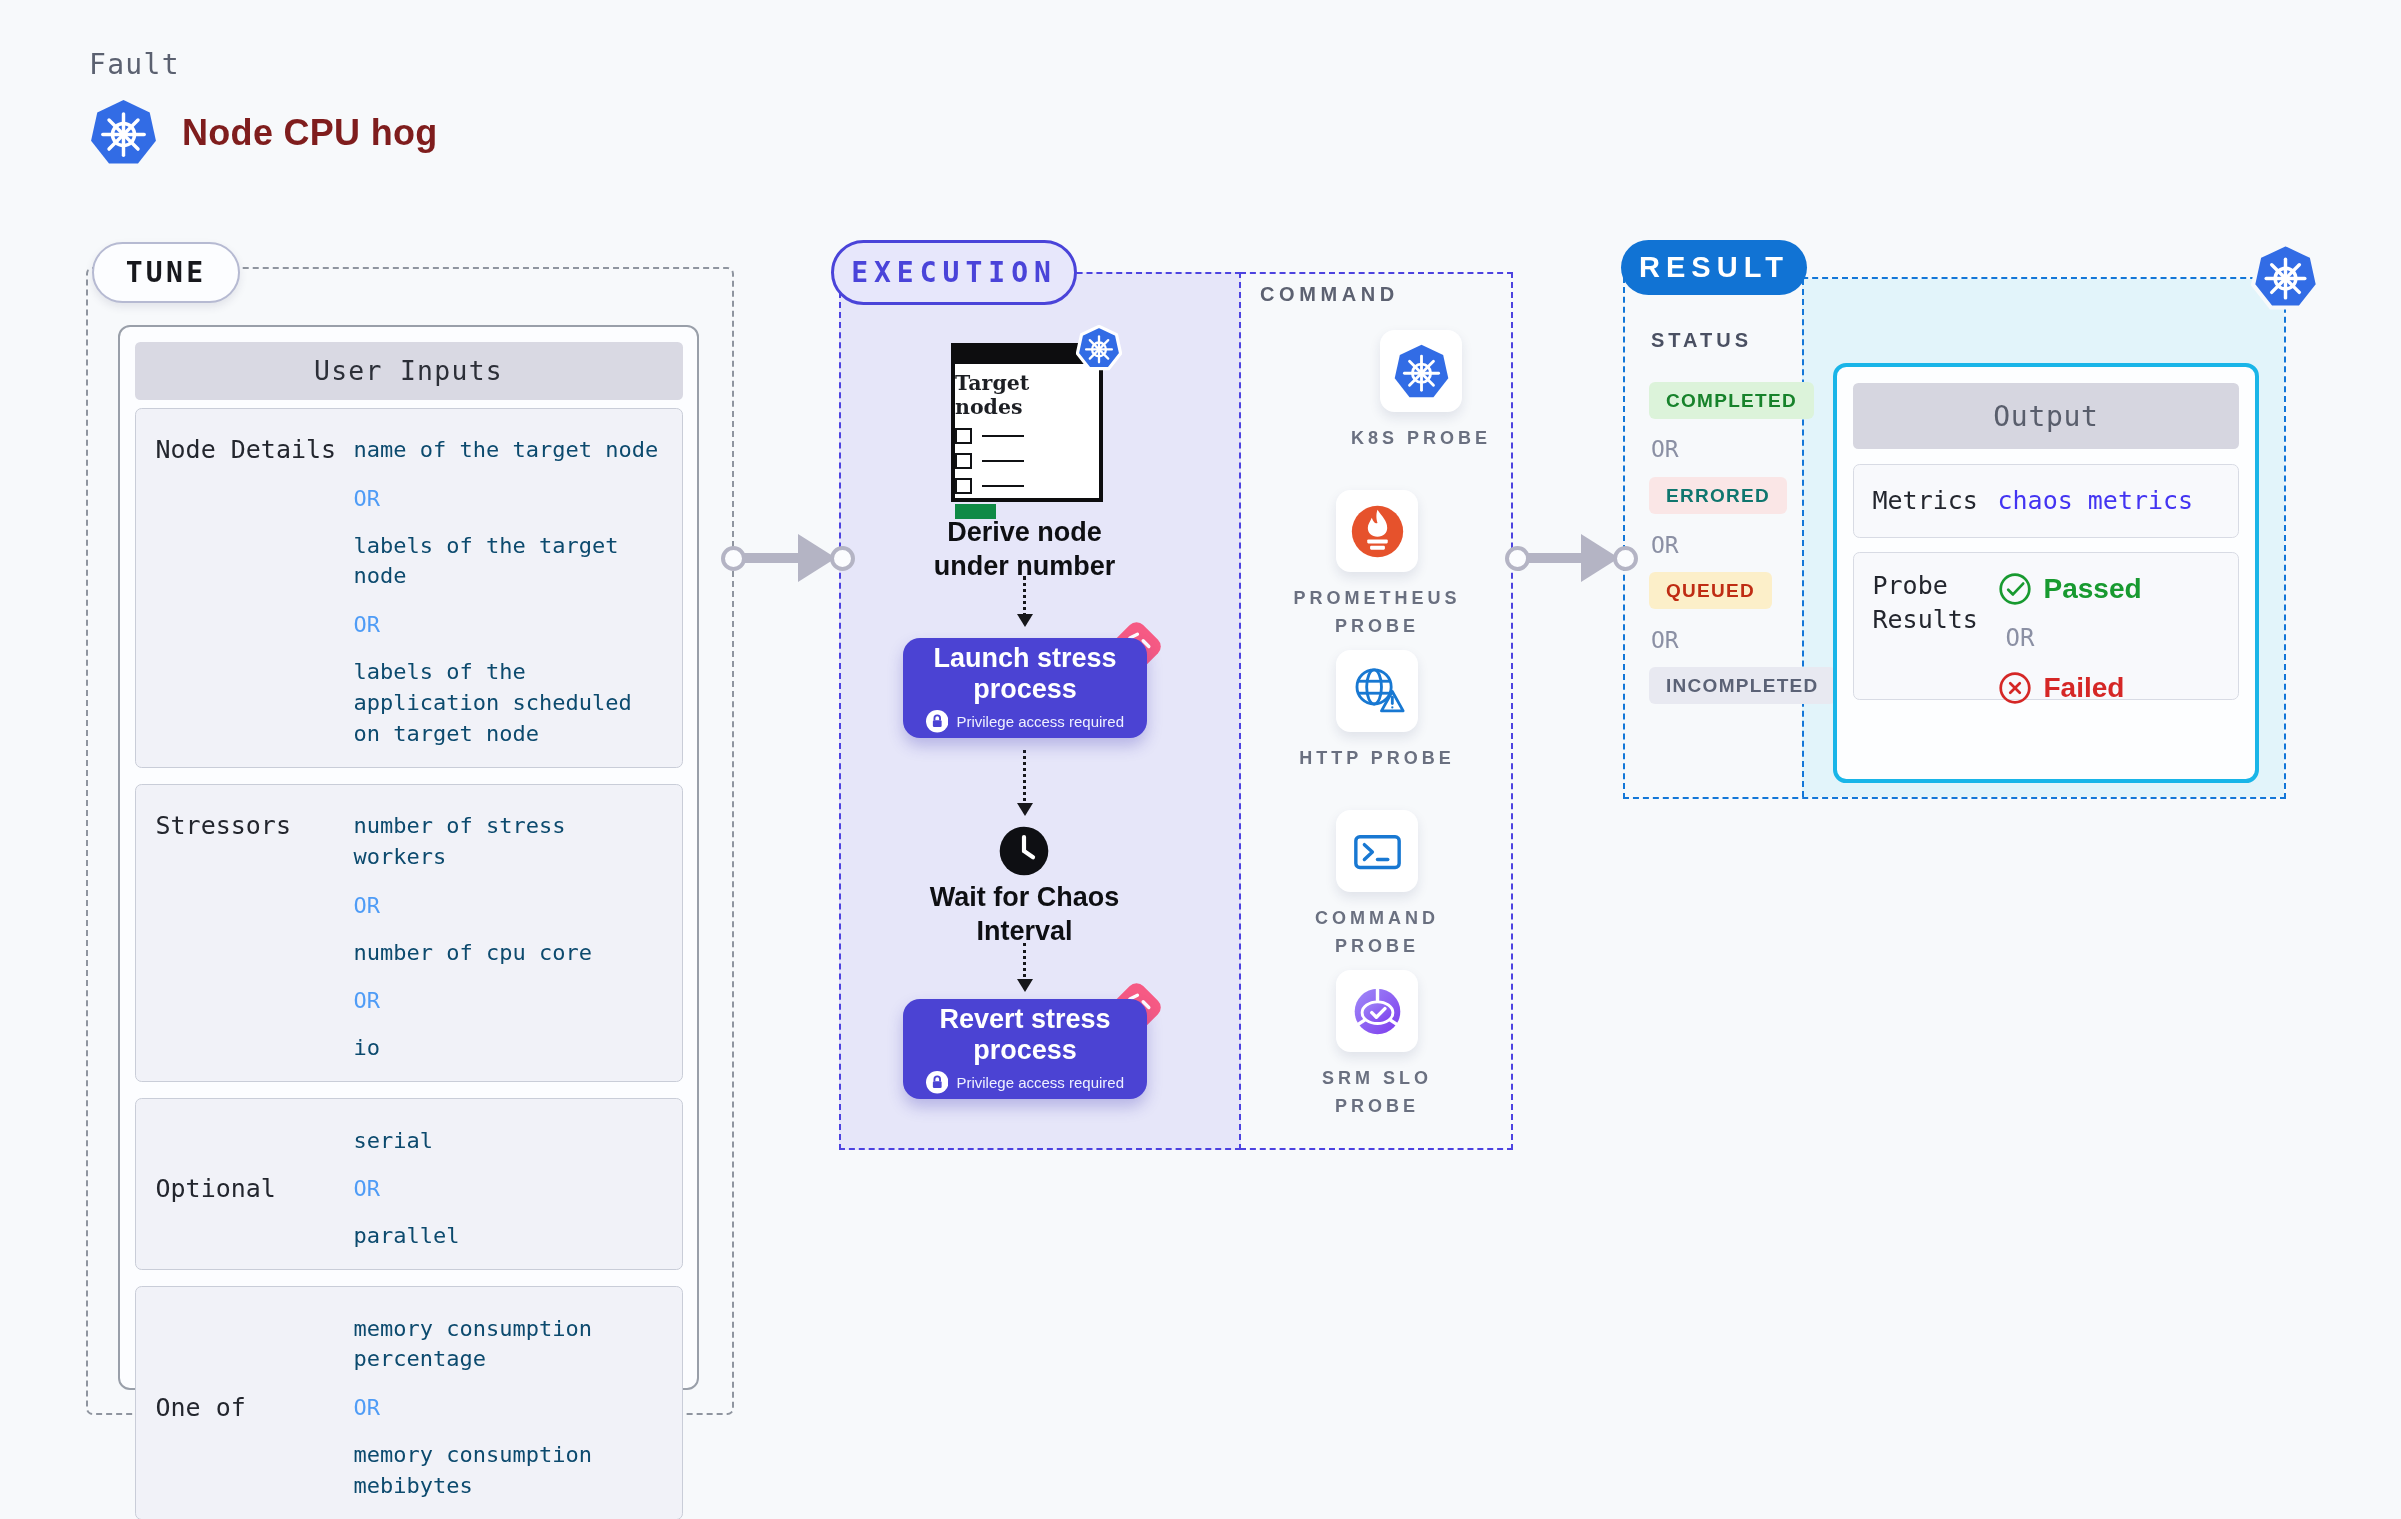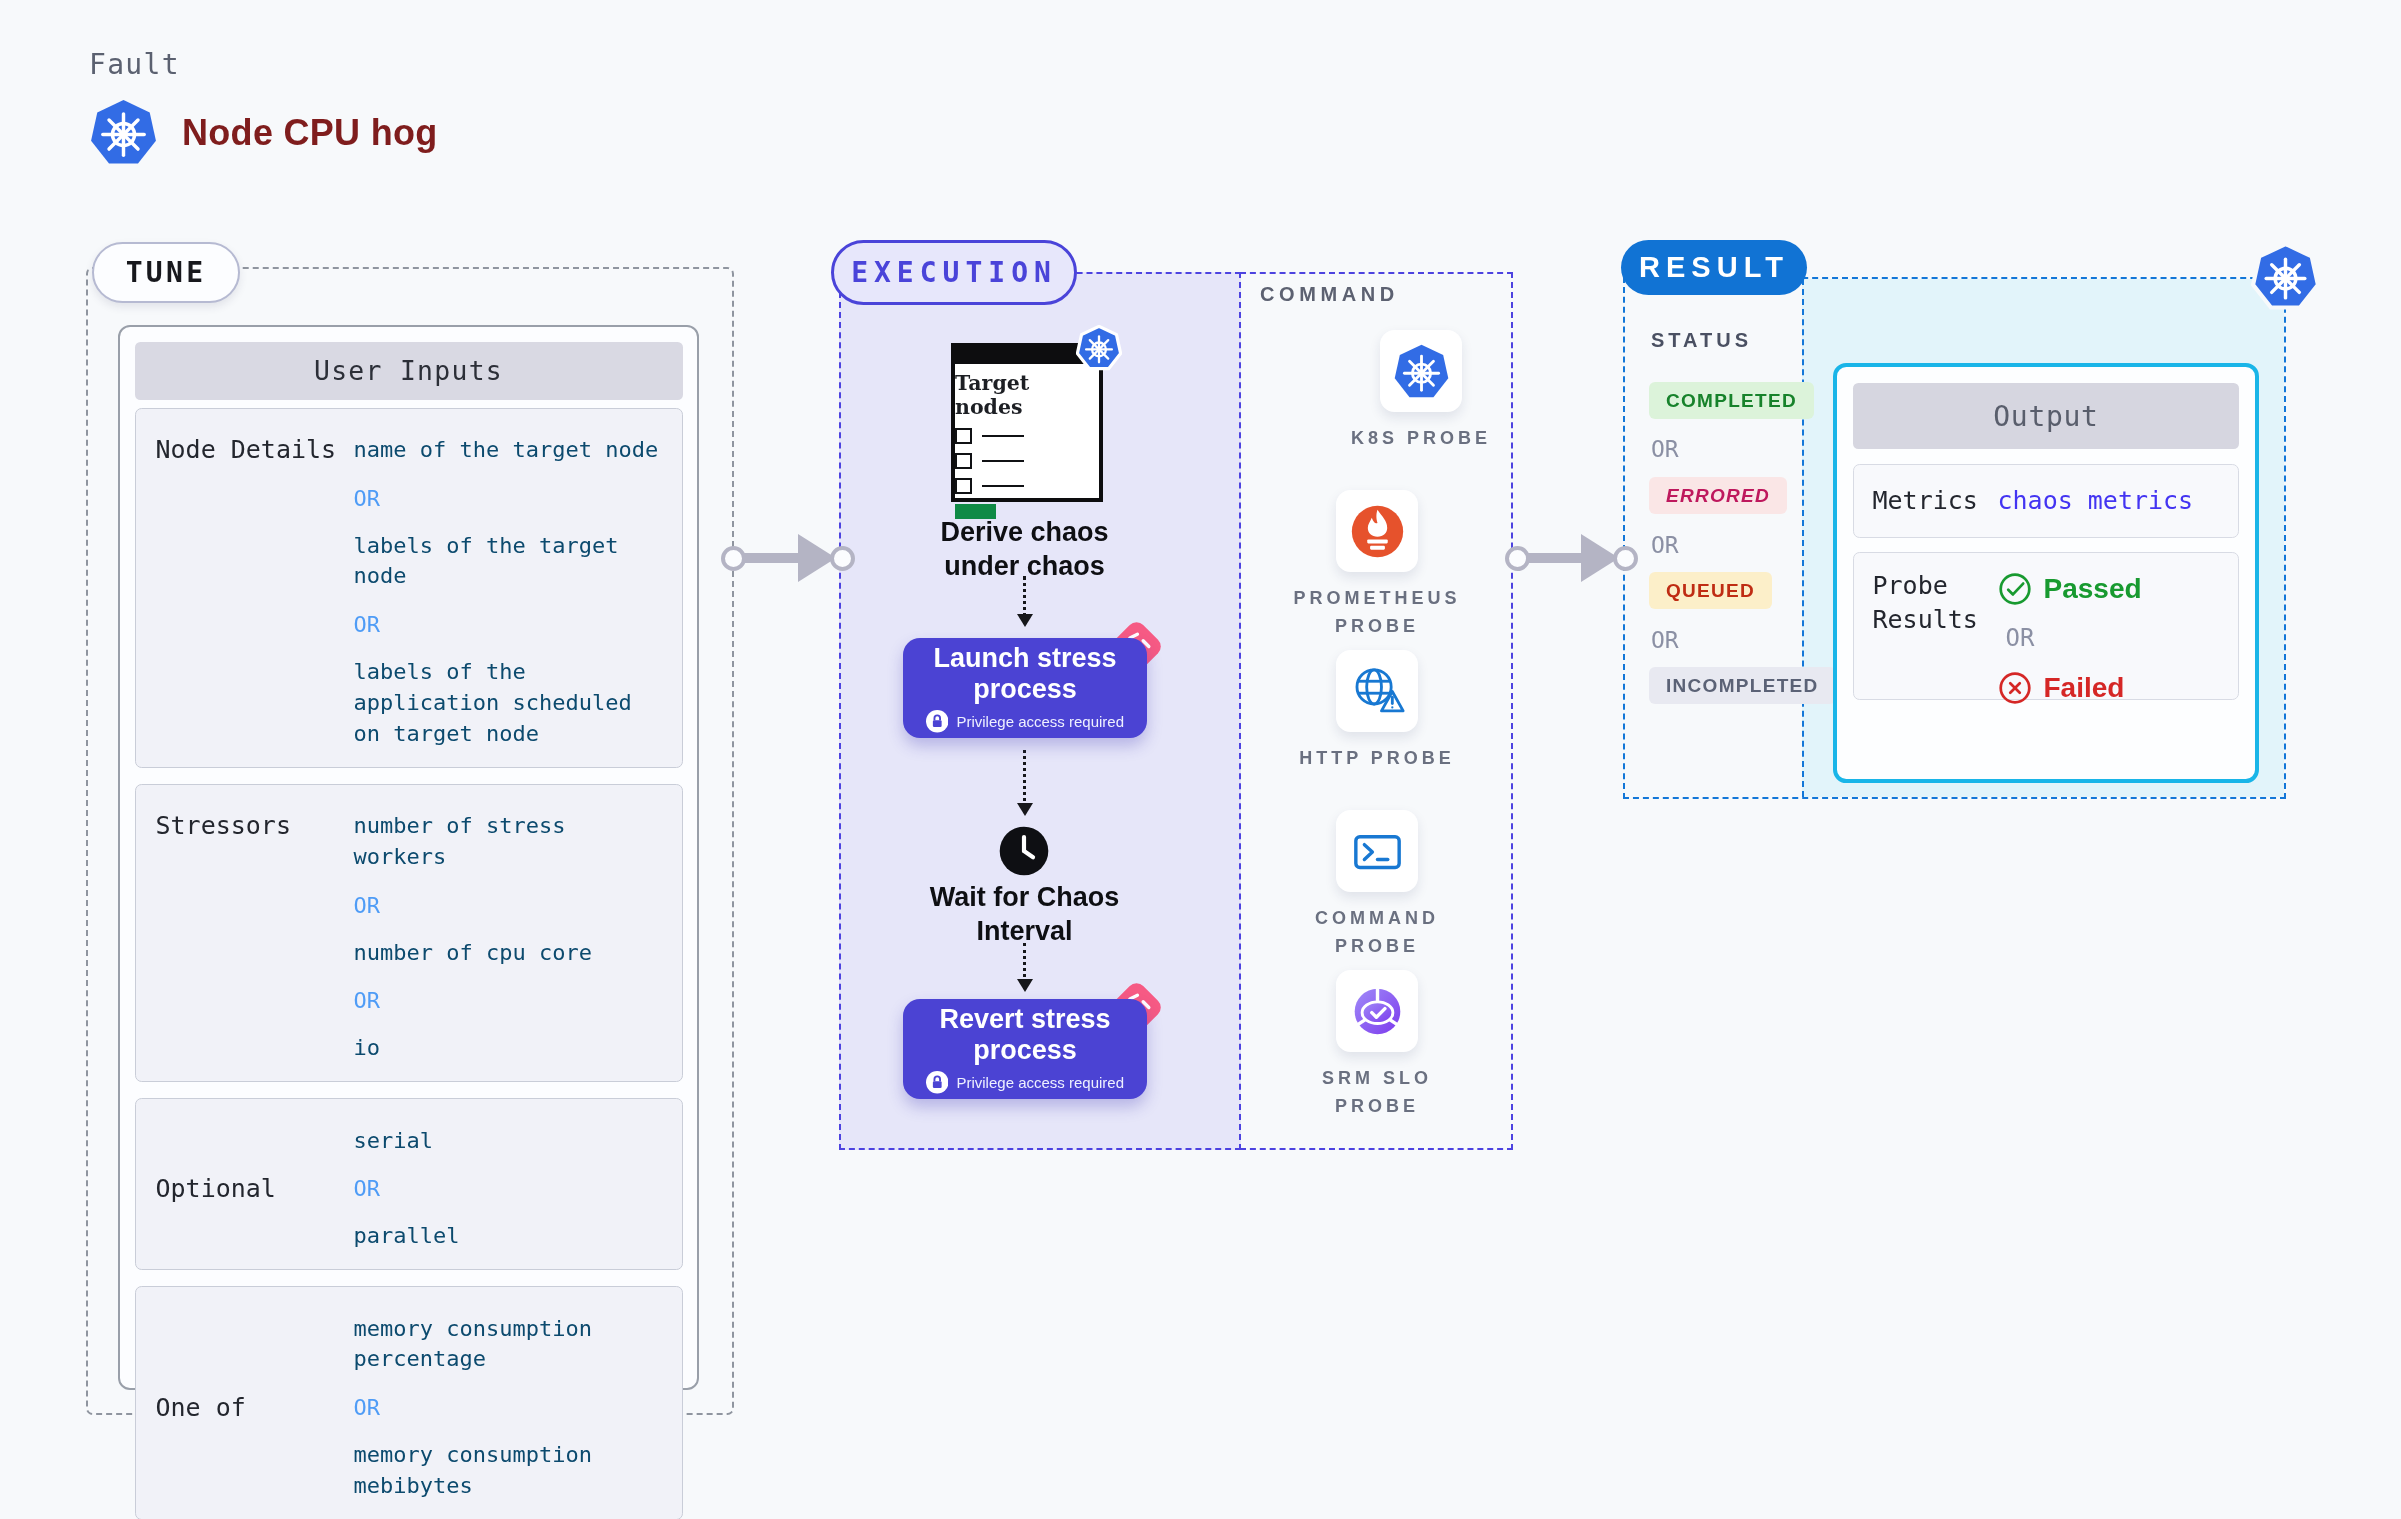--- a/index.html
+++ b/index.html
@@ -85,21 +85,21 @@
   .probe-label{margin-top:13.2px;font-size:18px;font-weight:bold;letter-spacing:4px;color:#6a7080;line-height:1.55;}
 
   
   .result-box{left:1623px;top:277px;width:663px;height:522px;border:2.6px dashed #1377d8;box-sizing:border-box;}
   .cyan-panel{position:absolute;top:0;right:0;bottom:0;width:482px;background:#e2f4fa;border-left:2.6px dashed #1377d8;box-sizing:border-box;}
   .result-k8s{left:2251px;top:242px;width:69px;height:69px;z-index:6;}
   .status-title{left:1651px;top:329px;font-size:20px;font-weight:bold;letter-spacing:4px;color:#4a5062;}
   .status-badge{height:37px;display:inline-flex;align-items:center;padding:0 17px;border-radius:6px;
                 font-size:19px;font-weight:bold;letter-spacing:1.3px;}
   .st-completed{background:#dcf3da;color:#17822b;}
-  .st-errored{background:#fae6e6;color:#be185d;font-style:italic;}
+  .st-errored{background:#fae6e6;color:#0f766e;}
   .st-queued{background:#fcefc9;color:#bf2c13;}
   .st-incompleted{background:#e8e9f1;color:#5b6276;}
   .or-plain{font-size:23px;color:#8b90a4;}
 
   .output-card{left:1833px;top:363px;width:426px;height:420px;background:#fdfeff;border:4px solid #19b5e8;
                border-radius:13.2px;box-sizing:border-box;padding:16px;z-index:3;}
   .output-header{height:66px;background:#d6d6e0;border-radius:5.3px;display:flex;align-items:center;justify-content:center;
                  font-size:28px;color:#595e6c;letter-spacing:0.7px;}
   .output-row{border:1.3px solid #d8dbe4;border-radius:6.6px;background:#f8f9fc;margin-top:14.5px;display:flex;
               box-sizing:border-box;padding:16px 13.2px 16px 18.5px;}
@@ -226,21 +226,21 @@
           <div class="cl-line"></div>
         </div>
       <div class="cl-row">
           <div class="cl-box"></div>
           <div class="cl-line"></div>
         </div>
       <div class="green-bar"></div>
     </div>
   </div>
 
-  <div class="abs flow-label" style="left:918px;top:516px;width:213px;">Derive chaos under chaos</div>
+  <div class="abs flow-label" style="left:918px;top:516px;width:213px;">Derive node under number</div>
 
   <div class="abs varrow" style="left:1023px;top:576px;height:48px;"></div>
 
   <svg class="abs pink-badge" style="left:1108px;top:618px;" viewBox="0 0 60 60">
     <g transform="rotate(45 30 30)">
         <rect x="9" y="9" width="42" height="42" rx="10" fill="#f65a84"></rect>
       </g>
     <g stroke="#fff" stroke-width="3.5" stroke-linecap="round">
       <line x1="23" y1="21" x2="31" y2="17"></line>
         <line x1="37" y1="24" x2="43" y2="30"></line>

